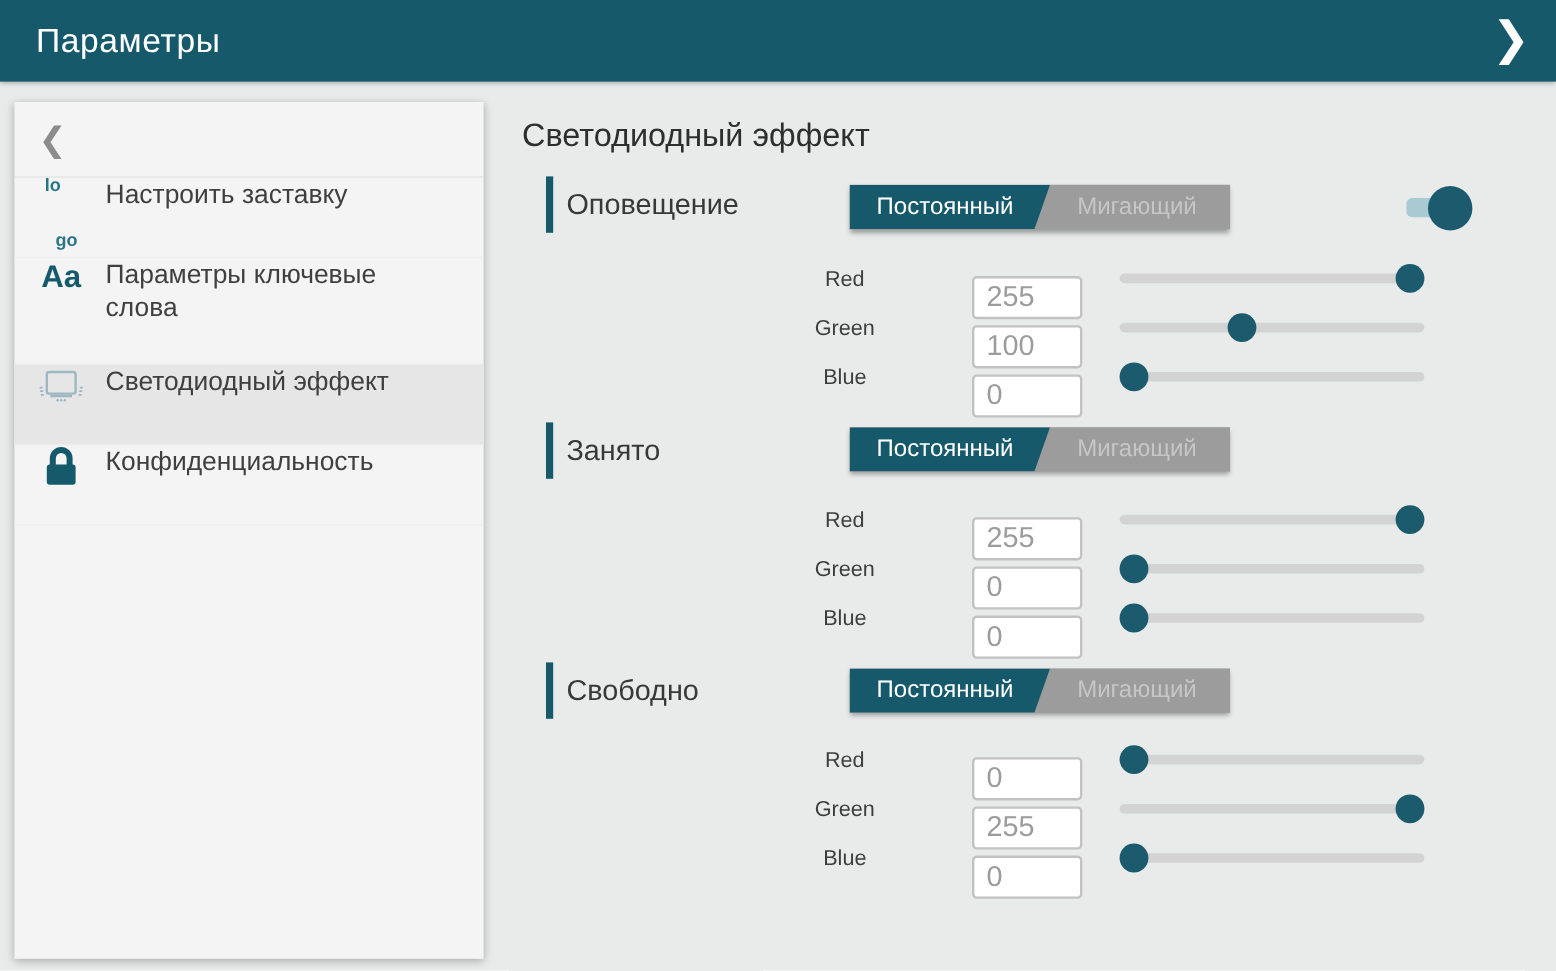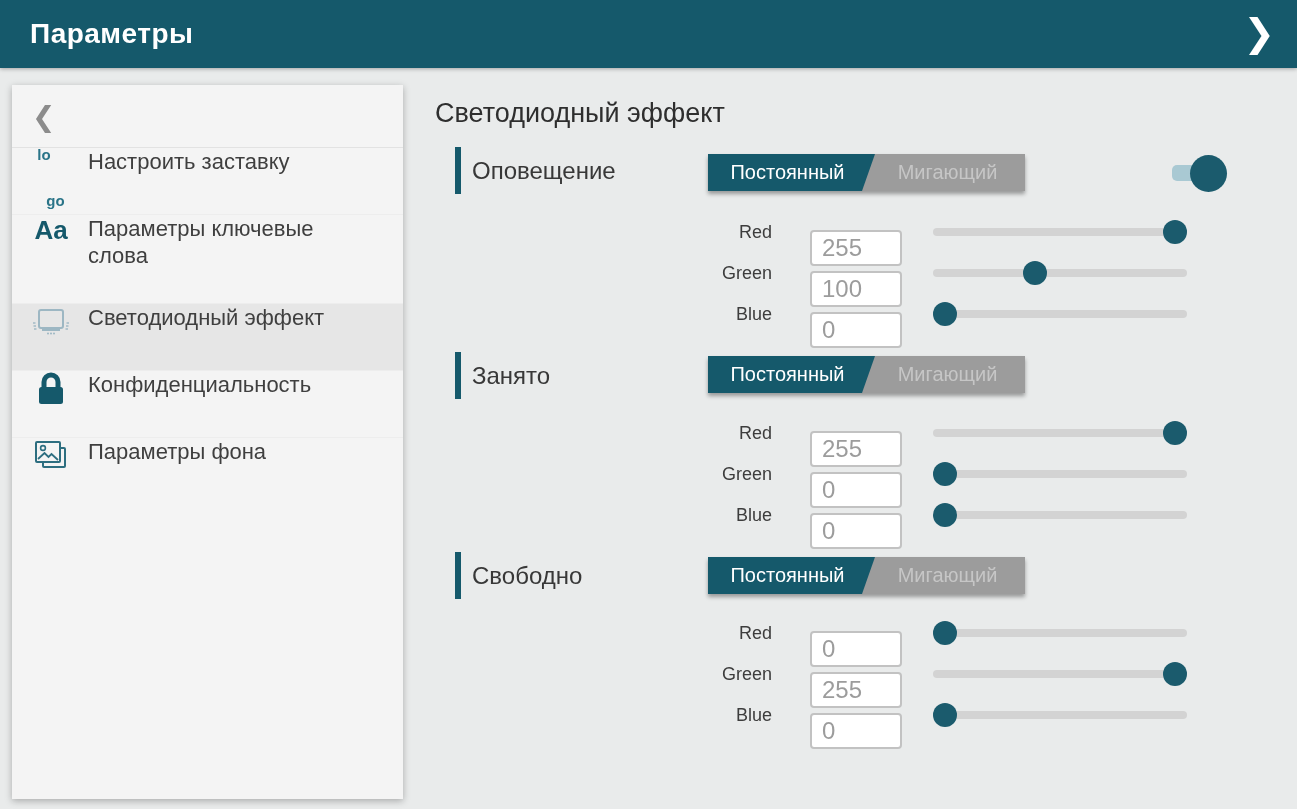--- a/index.html
+++ b/index.html
@@ -8,21 +8,21 @@
     background:#e9ebeb;
     font-family:"Liberation Sans","DejaVu Sans",sans-serif;
     -webkit-font-smoothing:antialiased;
   }
   
   .topbar{
     position:absolute;left:0;top:0;width:1297px;height:68px;
     background:#15596b;display:flex;align-items:center;
     box-shadow:0 1px 4px rgba(0,0,0,.3);z-index:10;
   }
-  .topbar-title{color:#fff;font-size:28px;margin-left:30px;font-weight:700;letter-spacing:.5px;}
+  .topbar-title{color:#fff;font-size:28px;margin-left:30px;font-weight:400;letter-spacing:.5px;}
   .topbar-collapse{
     position:absolute;right:16px;top:8px;color:#fff;font-size:38px;line-height:50px;
     font-weight:bold;cursor:pointer;padding:0 6px;
   }
   
   .sidebar{
     position:absolute;left:12px;top:85px;width:391px;height:714px;
     background:#f4f4f4;box-shadow:0 2px 7px rgba(0,0,0,.28);
   }
   .side-back{
@@ -61,21 +61,21 @@
     position:absolute;right:0;top:0;width:155px;height:37px;
     color:#c6c6c6;font-size:20px;display:flex;align-items:center;justify-content:center;
     cursor:pointer;
   }
   
   .switch{position:absolute;left:769px;width:62px;height:40px;cursor:pointer;}
   .switch-track{position:absolute;left:0;top:10px;width:43px;height:16px;border-radius:5px;background:#a9c9d3;}
   .switch-thumb{position:absolute;left:18px;top:0;width:37px;height:37px;border-radius:50%;background:#1b5b6d;}
   
   .rgb-row{position:absolute;left:0;width:894px;height:36px;}
-  .ch-label{position:absolute;left:179px;width:190px;text-align:right;line-height:36px;font-size:18px;color:#3d3d3d;}
+  .ch-label{position:absolute;left:206px;width:190px;text-align:center;line-height:36px;font-size:18px;color:#3d3d3d;}
   .ch-input{
     position:absolute;left:407px;top:16px;width:78px;height:32px;
     border:2px solid #c2c2c2;border-radius:4px;background:#fff;
     font-family:inherit;font-size:24px;color:#9c9c9c;padding:0 0 0 10px;outline:none;
   }
   .slider{position:absolute;left:530px;top:0;width:254px;height:36px;cursor:pointer;}
   .slider-track{position:absolute;left:0;top:14px;width:254px;height:8px;border-radius:4px;background:#d3d3d3;}
   .slider-thumb{
     position:absolute;top:6px;width:24px;height:24px;border-radius:50%;background:#1b5b6d;
     transform:translateX(-50%);cursor:grab;
@@ -134,31 +134,20 @@
     <div class="side-item">
       <div class="icon-box">
         <svg width="32" height="36" viewBox="0 0 32 36">
           <path d="M9,17 v-6 a7,7 0 0 1 14,0 v6" fill="none" stroke="#15596b" stroke-width="5"></path>
           <rect x="4" y="16" width="24" height="17" rx="2.5" fill="#15596b"></rect>
         </svg>
       </div>
       <div class="side-label">Конфиденциальность</div>
     </div>
 
-    <div class="side-item" style="border-bottom:none;">
-      <div class="icon-box">
-        <svg width="38" height="36" viewBox="0 0 38 36">
-          <rect x="11" y="10" width="22" height="19" rx="1" fill="#f4f4f4" stroke="#2d6e80" stroke-width="2"></rect>
-          <rect x="4" y="4" width="24" height="20" rx="1" fill="#f4f4f4" stroke="#2d6e80" stroke-width="2"></rect>
-          <circle cx="11" cy="10" r="2.4" fill="none" stroke="#2d6e80" stroke-width="1.6"></circle>
-          <path d="M6,21 l6.5-6 4,4 3-3 6.5,6" fill="none" stroke="#2d6e80" stroke-width="1.8"></path>
-        </svg>
-      </div>
-      <div class="side-label">Параметры фона</div>
-    </div>
   </div>
 
   <div class="main">
     <div class="page-title">Светодиодный эффект</div>
 
     <div class="accent" style="left:52px;top:79px;"></div>
     <div class="sec-label" style="top:79px;">Оповещение</div>
     <div class="segmented" style="top:86px;">
       <div class="seg-off">Мигающий</div>
       <div class="seg-on">Постоянный</div>

